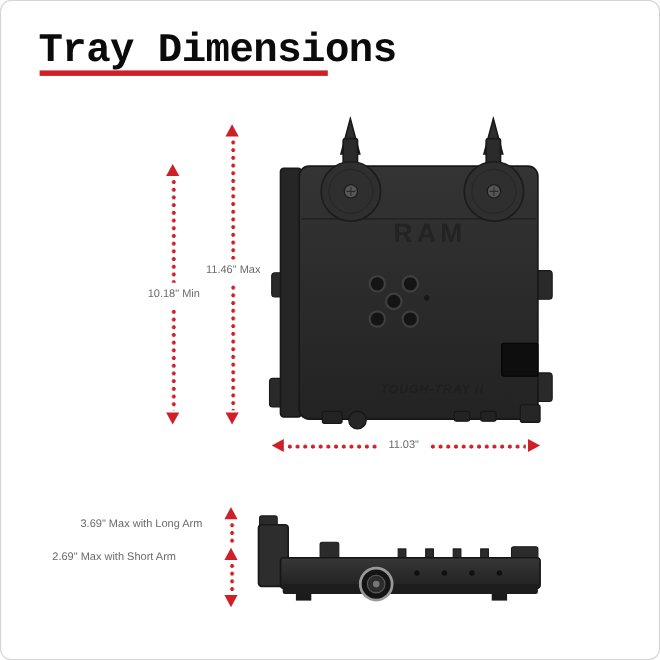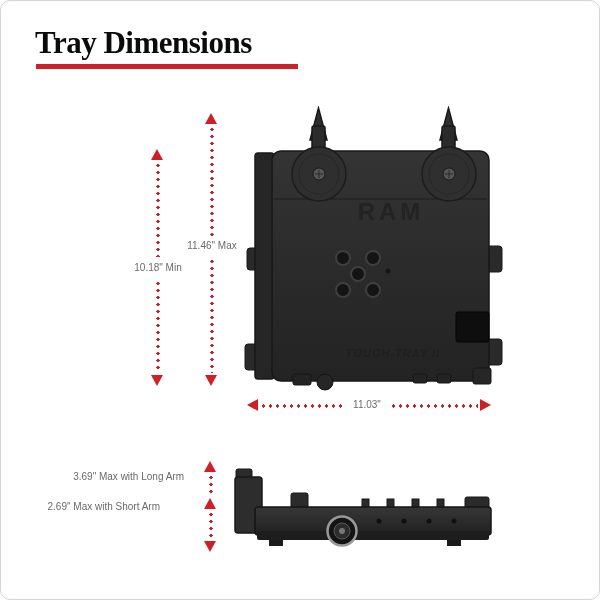--- a/index.html
+++ b/index.html
@@ -4,22 +4,22 @@
 <style>
   * { margin:0; padding:0; box-sizing:border-box; }
   :root { --accent-red:#ce2127; --label-gray:#6a6a6a; }
   html,body { background:#ffffff; font-family:"Liberation Sans", sans-serif; }
   .canvas {
     position:relative; width:600px; height:600px; background:#fff;
     border:1px solid #d5d5d5; border-radius:10px; overflow:hidden;
   }
   .page-title {
     position:absolute; left:34px; top:24px;
-    font-size:31px; font-weight:bold; letter-spacing:-0.5px; color:#0b0b0b;
-    font-family:Liberation Serif, serif;
+    font-size:37px; font-weight:bold; letter-spacing:-0.5px; color:#0b0b0b;
+    font-family:Liberation Mono, monospace;
   }
   .title-underline {
     position:absolute; left:35px; top:63px; width:262px; height:5px;
     background:var(--accent-red);
   }
   .front-view { position:absolute; left:240px; top:105px; }
   .side-view  { position:absolute; left:228px; top:460px; }
 
   .dim { display:contents; }
   .dots-v {

